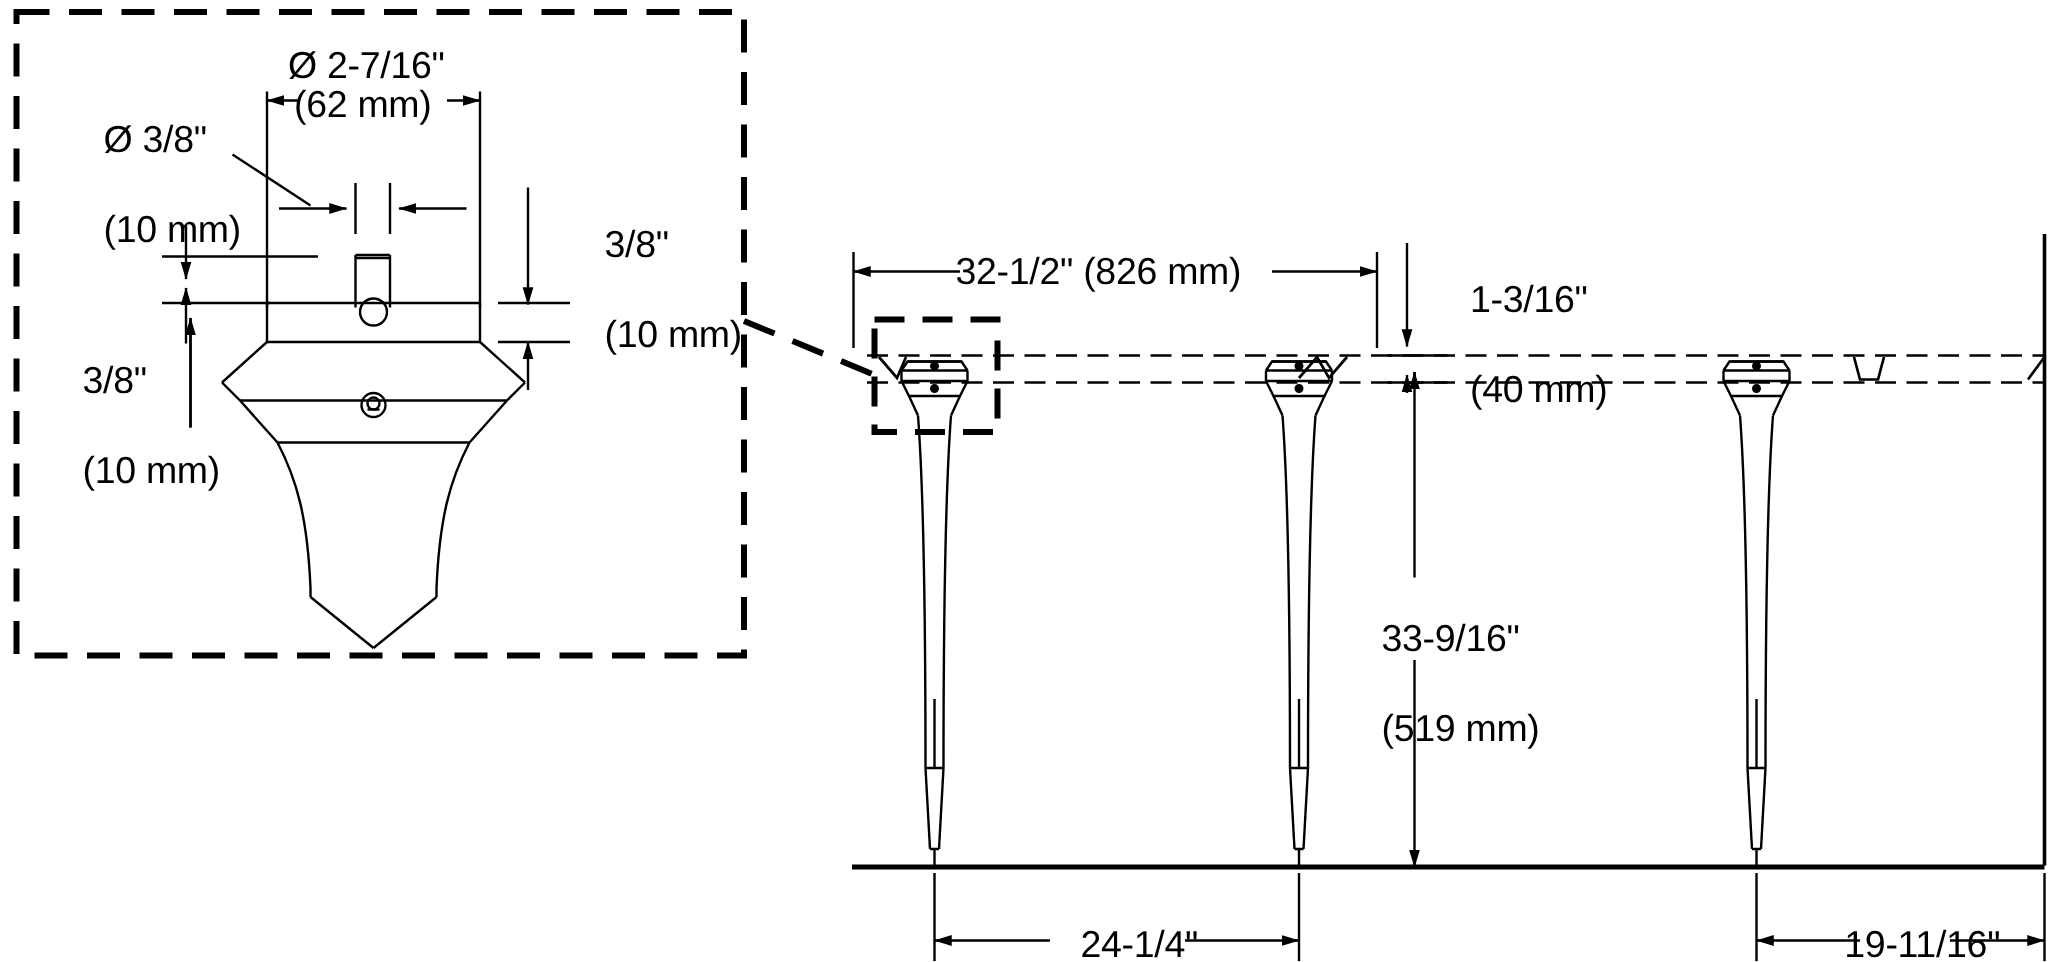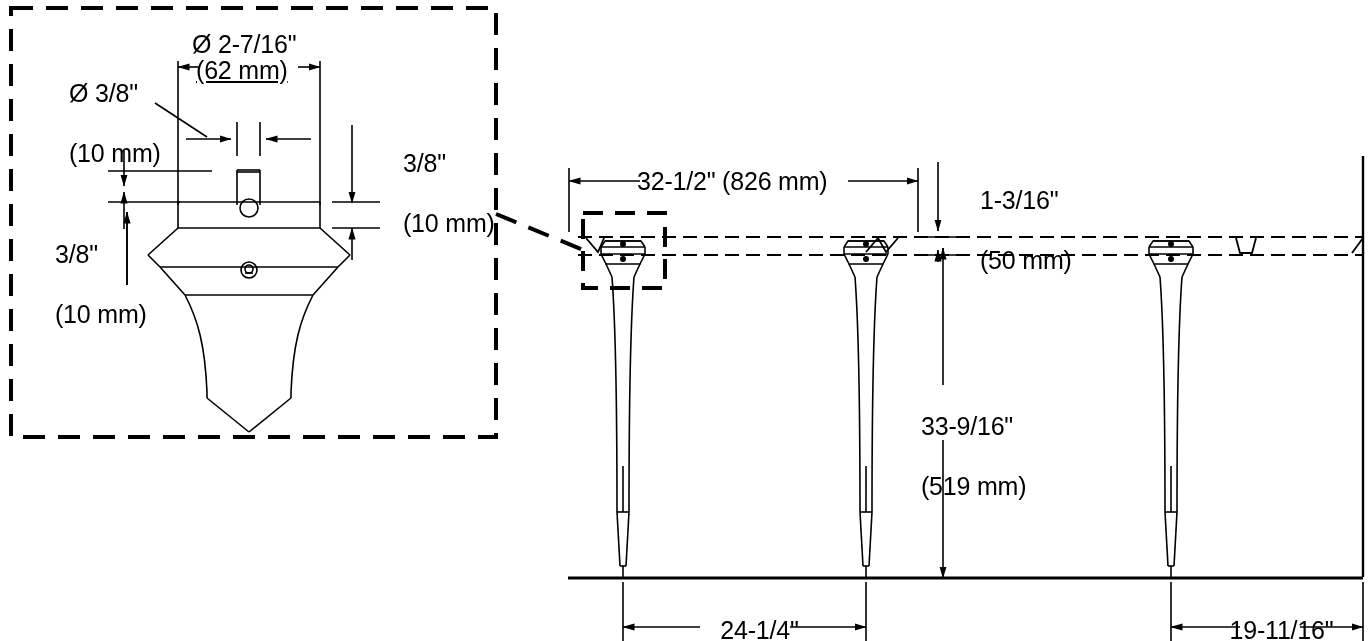--- a/index.html
+++ b/index.html
@@ -253,37 +253,37 @@
     </g>
   </svg>
 
   <div class="dimtext left" style="left:42px; top:48px;">
     <span>Ø 3/8"</span><br>
     <span>(10 mm)</span>
   </div>
 
   <div class="dimtext left" style="left:192px; top:29px;">Ø 2-7/16"</div>
 
-  <div class="dimtext left" style="left:196px; top:55px;text-decoration:underline;">(62 mm)</div>
+  <div class="dimtext left" style="left:196px; top:55px;">(62 mm)</div>
 
   <div class="dimtext left" style="left:376px; top:118px;">
     <span>3/8"</span><br>
     <span>(10 mm)</span>
   </div>
 
   <div class="dimtext left" style="left:28px; top:209px;">
     <span>3/8"</span><br>
     <span>(10 mm)</span>
   </div>
 
   <div class="dimtext left" style="left:637px; top:166px;">32-1/2" (826 mm)</div>
 
   <div class="dimtext left" style="left:953px; top:155px;">
     <span>1-3/16"</span><br>
-    <span>(50 mm)</span>
+    <span>(40 mm)</span>
   </div>
 
   <div class="dimtext left" style="left:894px; top:381px;">
     <span>33-9/16"</span><br>
     <span>(519 mm)</span>
   </div>
 
   <div class="dimtext center" style="left:624px; top:585px; width:244px;">
     <span>24-1/4"</span><br>
     

